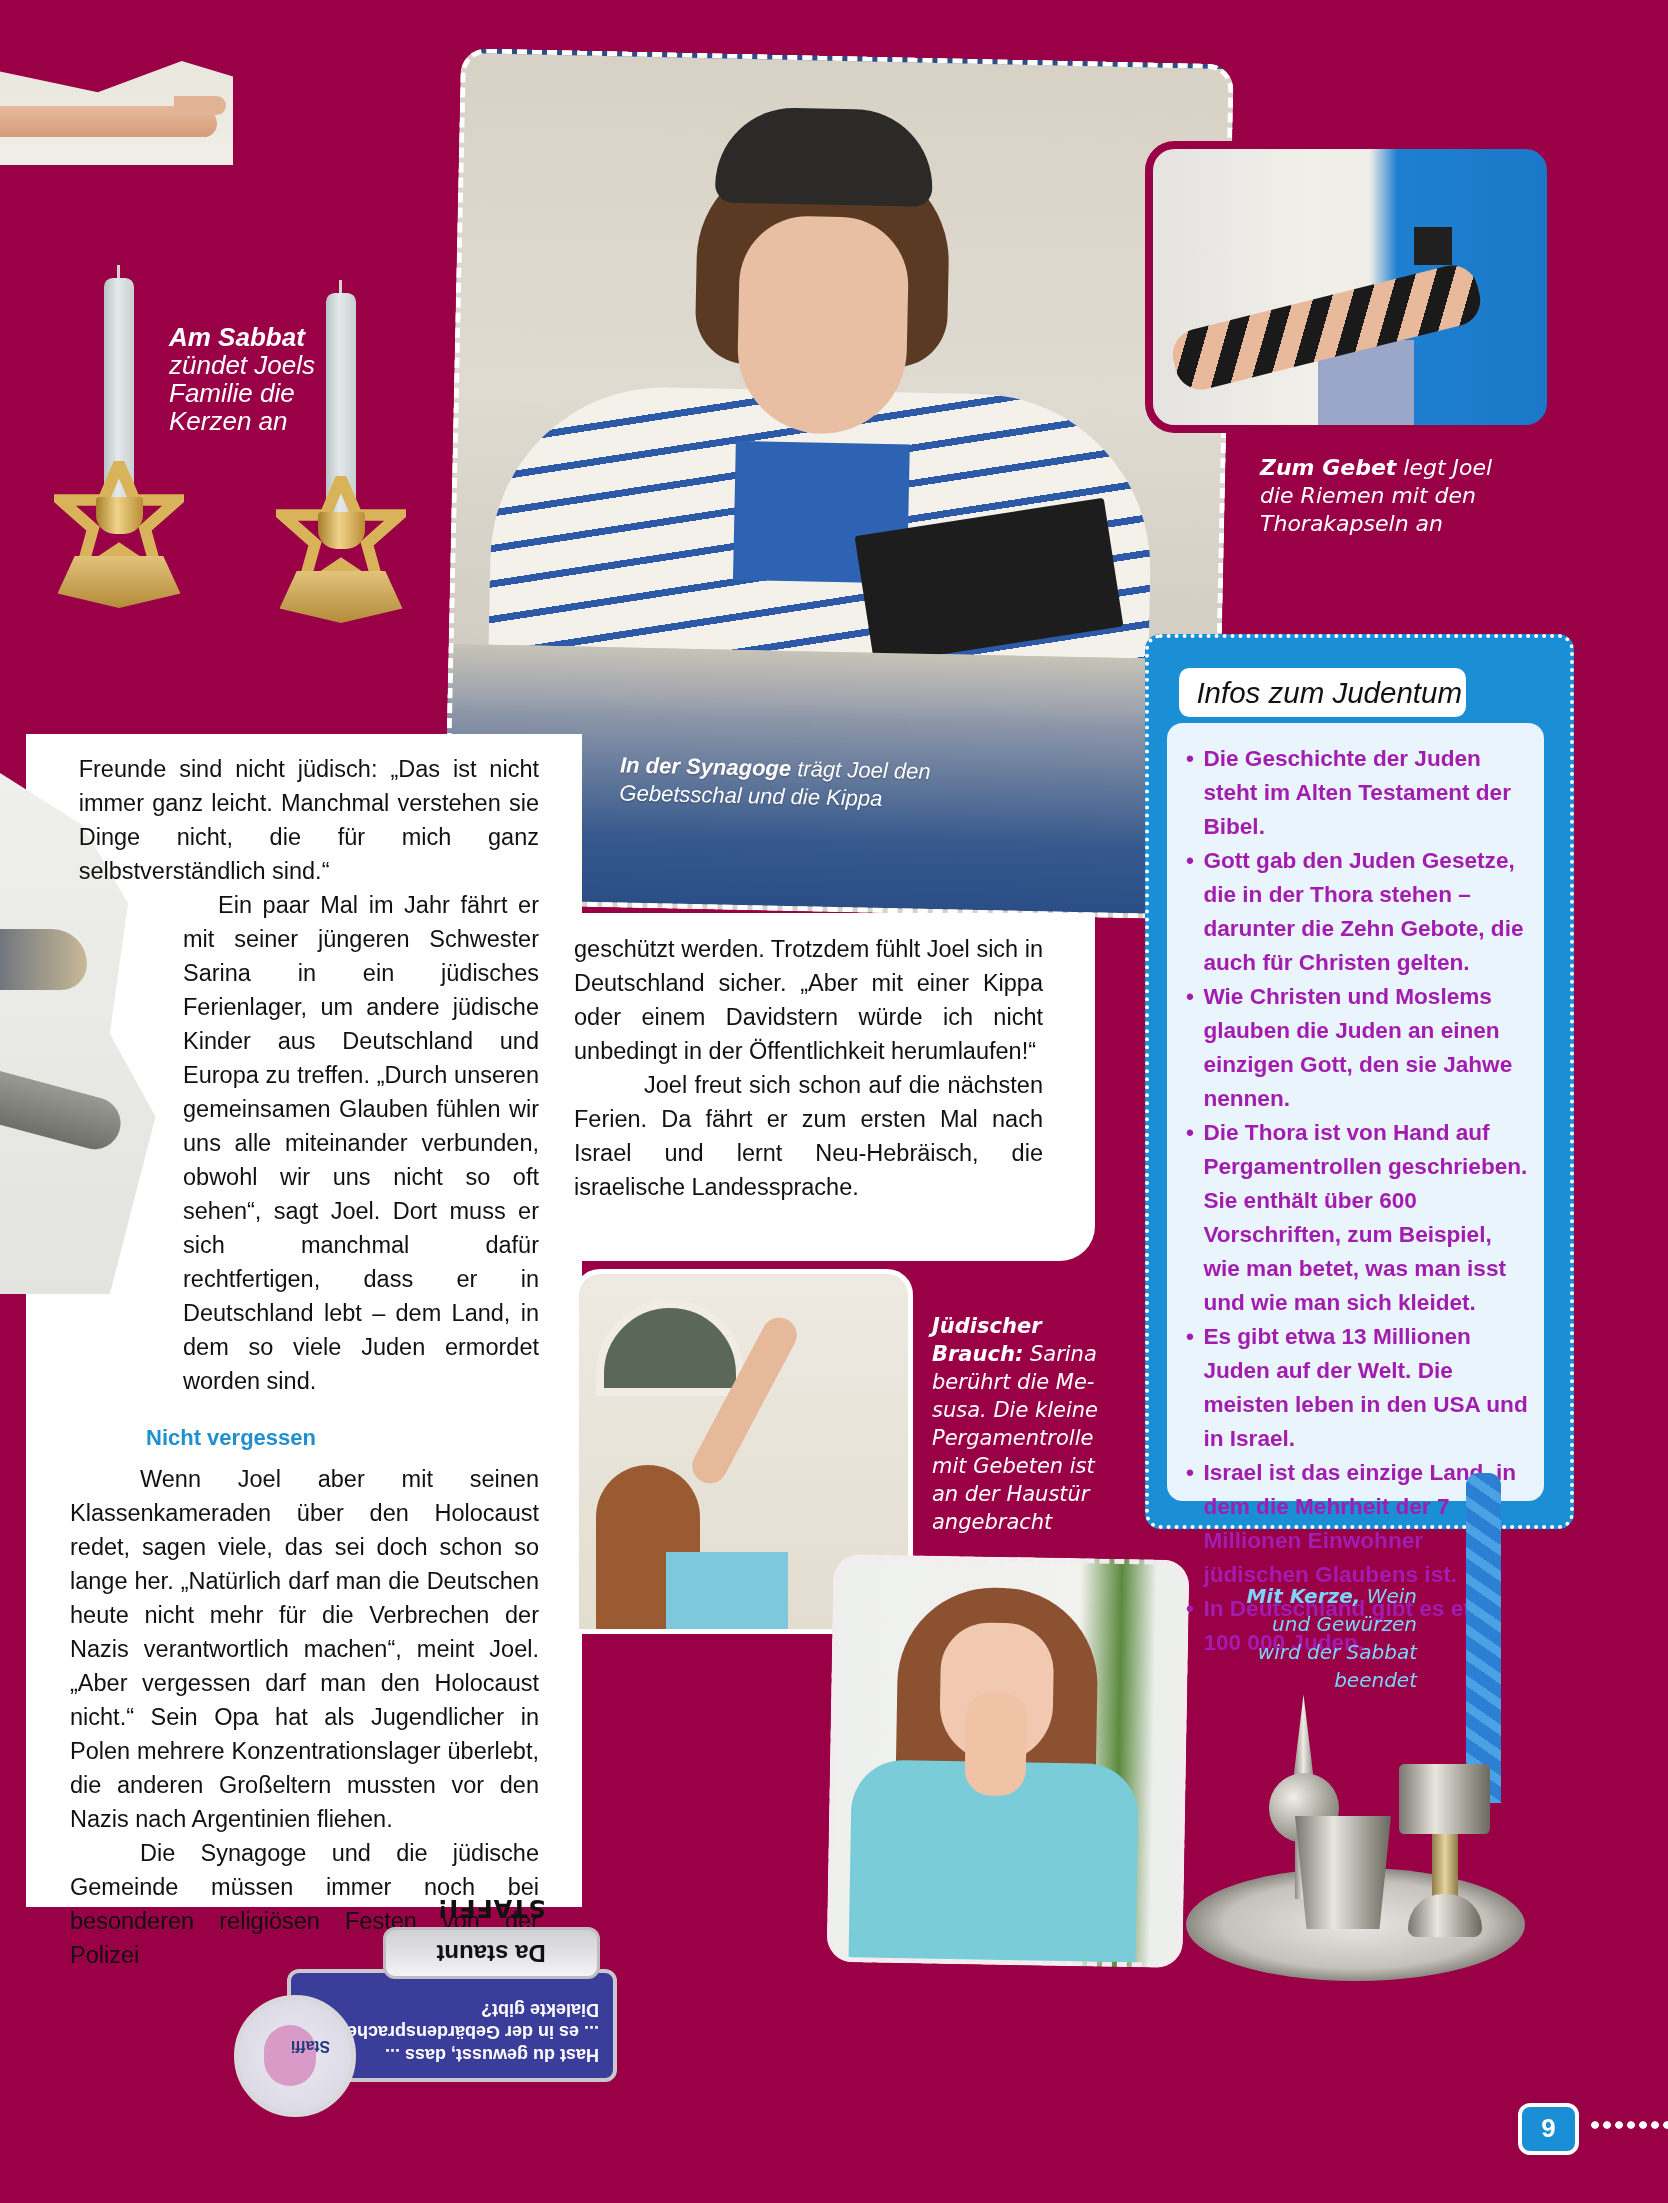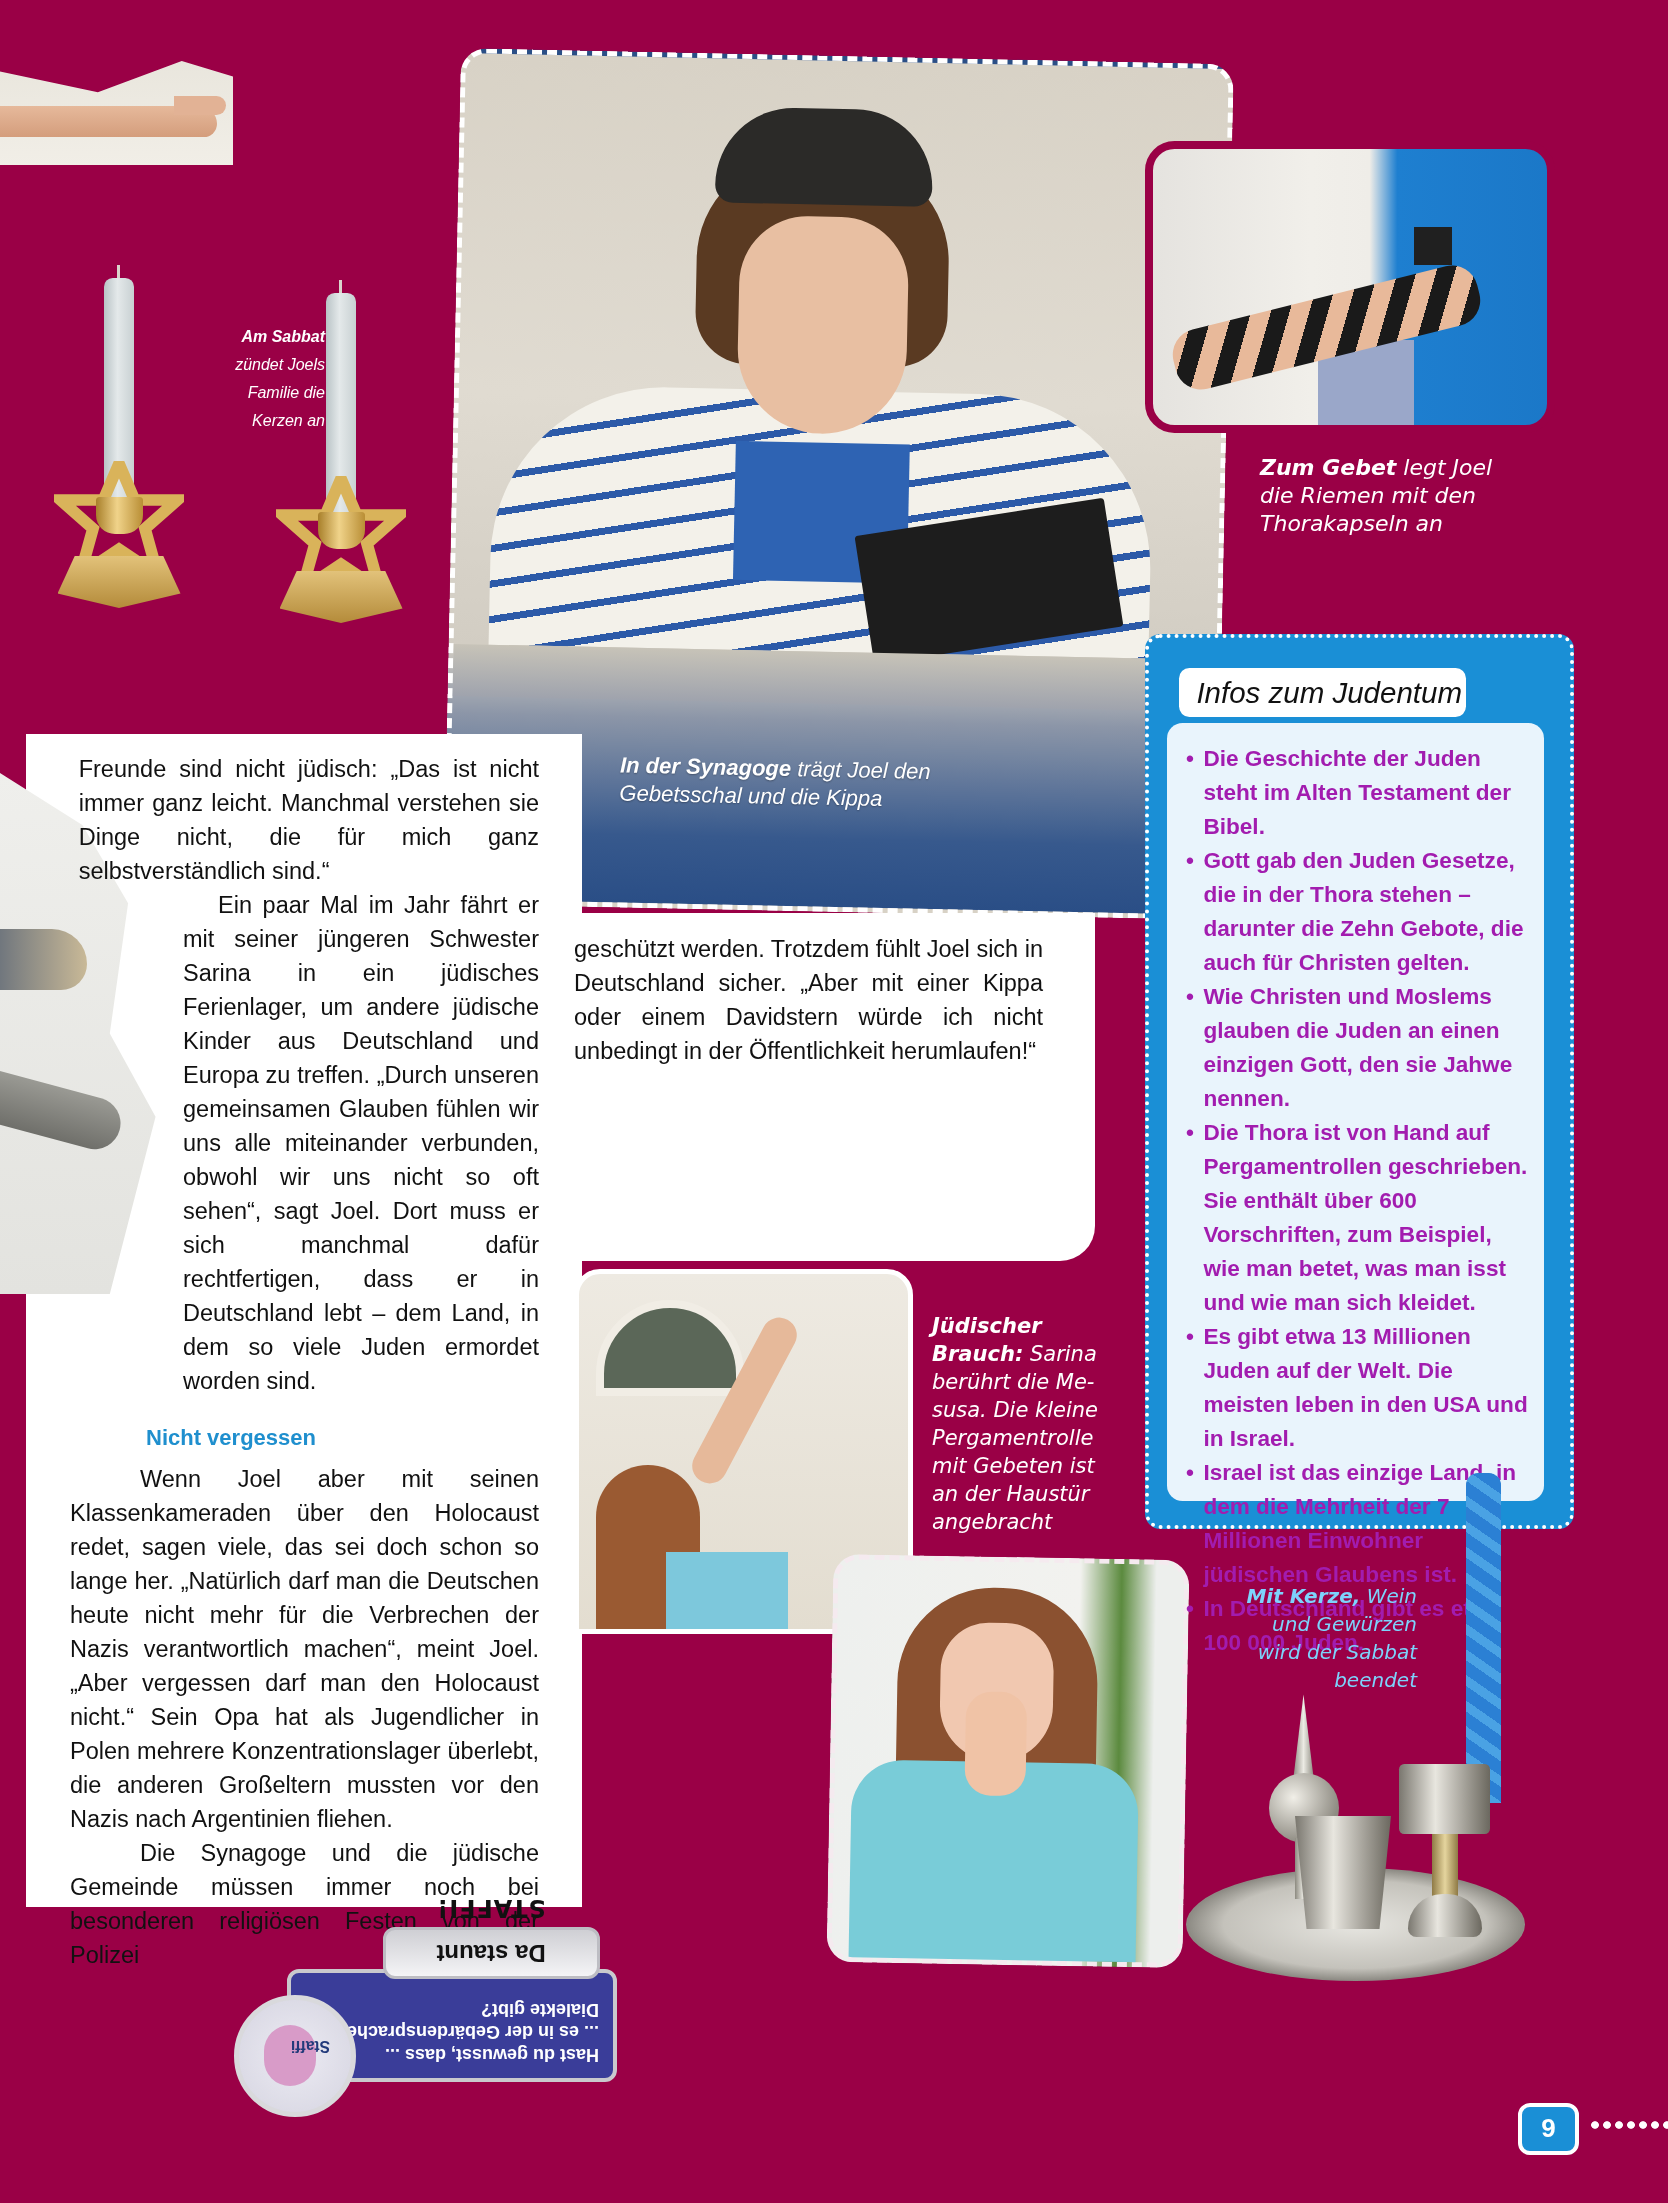--- a/index.html
+++ b/index.html
@@ -43,21 +43,21 @@
     background: linear-gradient(90deg, #a87f2a, #f0d38a 45%, #b98e35);
     border-radius: 3.5px 3.5px 19px 19px;
   }
   .base {
     position: absolute; left: 3.5px; top: 295px; width: 123px; height: 52px;
     background: linear-gradient(180deg, #e2c27a, #b48b3a);
     clip-path: polygon(14% 0, 86% 0, 100% 72%, 50% 100%, 0 72%);
   }
 
   .caption-white {
-    color: #fff; font-style: italic; text-align: right; line-height: 28px; font-size: 16px;
+    color: #fff; font-style: italic; text-align: left; line-height: 28px; font-size: 26px;
   }
   .caption-white b { font-weight: bold; }
 
   
   .main-photo {
     left: 452px; top: 56px; width: 773px; height: 856px;
     border: 5.2px dashed #ffffff; border-radius: 26px;
     background: linear-gradient(180deg, #d8d2c6 0%, #e0dbd1 40%, #d2cdc3 70%, #8c96a8 78%, #37598d 92%, #2a4e86 100%);
     transform: rotate(1.2deg);
     overflow: hidden;
@@ -302,20 +302,21 @@
   <p style="padding-left:8.7px;">Freunde sind nicht jüdisch: „Das ist nicht immer ganz leicht. Manchmal verstehen sie Dinge nicht, die für mich ganz selbstverständlich sind.“</p>
   <p class="indent" style="padding-left:113px; text-indent:35px;">Ein paar Mal im Jahr fährt er mit seiner jüngeren Schwester Sarina in ein jüdisches Ferienlager, um andere jüdische Kinder aus Deutschland und Europa zu treffen. „Durch unseren gemeinsamen Glauben fühlen wir uns alle miteinander verbunden, obwohl wir uns nicht so oft sehen“, sagt Joel. Dort muss er sich manchmal dafür rechtfertigen, dass er in Deutschland lebt – dem Land, in dem so viele Juden ermordet worden sind.</p>
   <h2 class="section-heading">Nicht vergessen</h2>
   <p class="indent">Wenn Joel aber mit seinen Klassenkameraden über den Holocaust redet, sagen viele, das sei doch schon so lange her. „Natürlich darf man die Deutschen heute nicht mehr für die Verbrechen der Nazis verantwortlich machen“, meint Joel. „Aber vergessen darf man den Holocaust nicht.“ Sein Opa hat als Jugendlicher in Polen mehrere Konzentrationslager überlebt, die anderen Großeltern mussten vor den Nazis nach Argentinien fliehen.</p>
   <p class="indent">Die Synagoge und die jüdische Gemeinde müssen immer noch bei besonderen religiösen Festen von der Polizei</p>
 </div>
 
 <div class="abs text-panel mid-panel"></div>
 <div class="abs body-text col-mid">
   <p>geschützt werden. Trotzdem fühlt Joel sich in Deutschland sicher. „Aber mit einer Kippa oder einem Davidstern würde ich nicht unbedingt in der Öffentlichkeit herumlaufen!“</p>
+  <p class="indent">Joel freut sich schon auf die nächsten Ferien. Da fährt er zum ersten Mal nach Israel und lernt Neu-Hebräisch, die israelische Landessprache.</p>
 </div>
 
 <div class="abs mesusa-photo">
   <div class="door-window"></div>
   <div class="girl-hair"></div>
   <div class="girl-arm"></div>
   <div class="girl-shirt"></div>
 </div>
 <div class="abs mesusa-caption" style="font-family:'DejaVu Sans', sans-serif; font-size:21px;">
   <b>Jüdischer</b><br>

